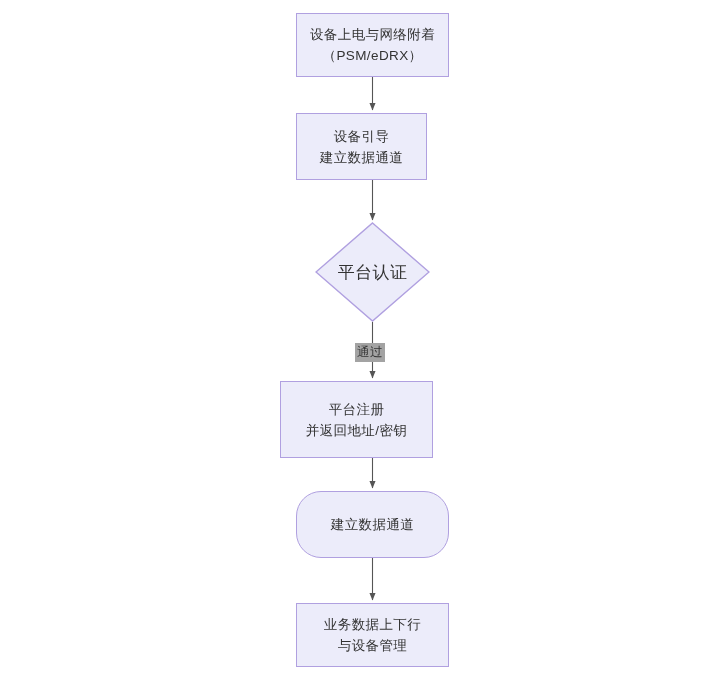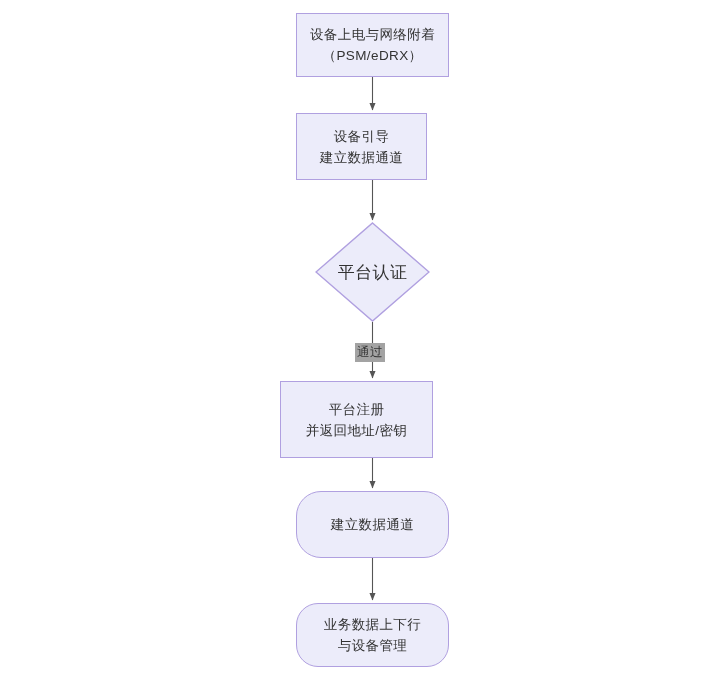--- a/index.html
+++ b/index.html
@@ -119,16 +119,16 @@
 
 <div class="node-box" id="node-4" style="left:280px; top:381px; width:153px; height:77px;">
   <span class="node-line">平台注册</span>
   <span class="node-line">并返回地址/密钥</span>
 </div>
 
 <div class="node-box" id="node-5" style="left:296px; top:491px; width:153px; height:67px;border-radius:25px;">
   <span class="node-line">建立数据通道</span>
 </div>
 
-<div class="node-box" id="node-6" style="left:296px; top:603px; width:153px; height:64px;border-radius:22px;">
+<div class="node-box" id="node-6" style="left:296px; top:603px; width:153px; height:64px;">
   <span class="node-line">业务数据上下行</span>
   <span class="node-line">与设备管理</span>
 </div>
 
 </body></html>

